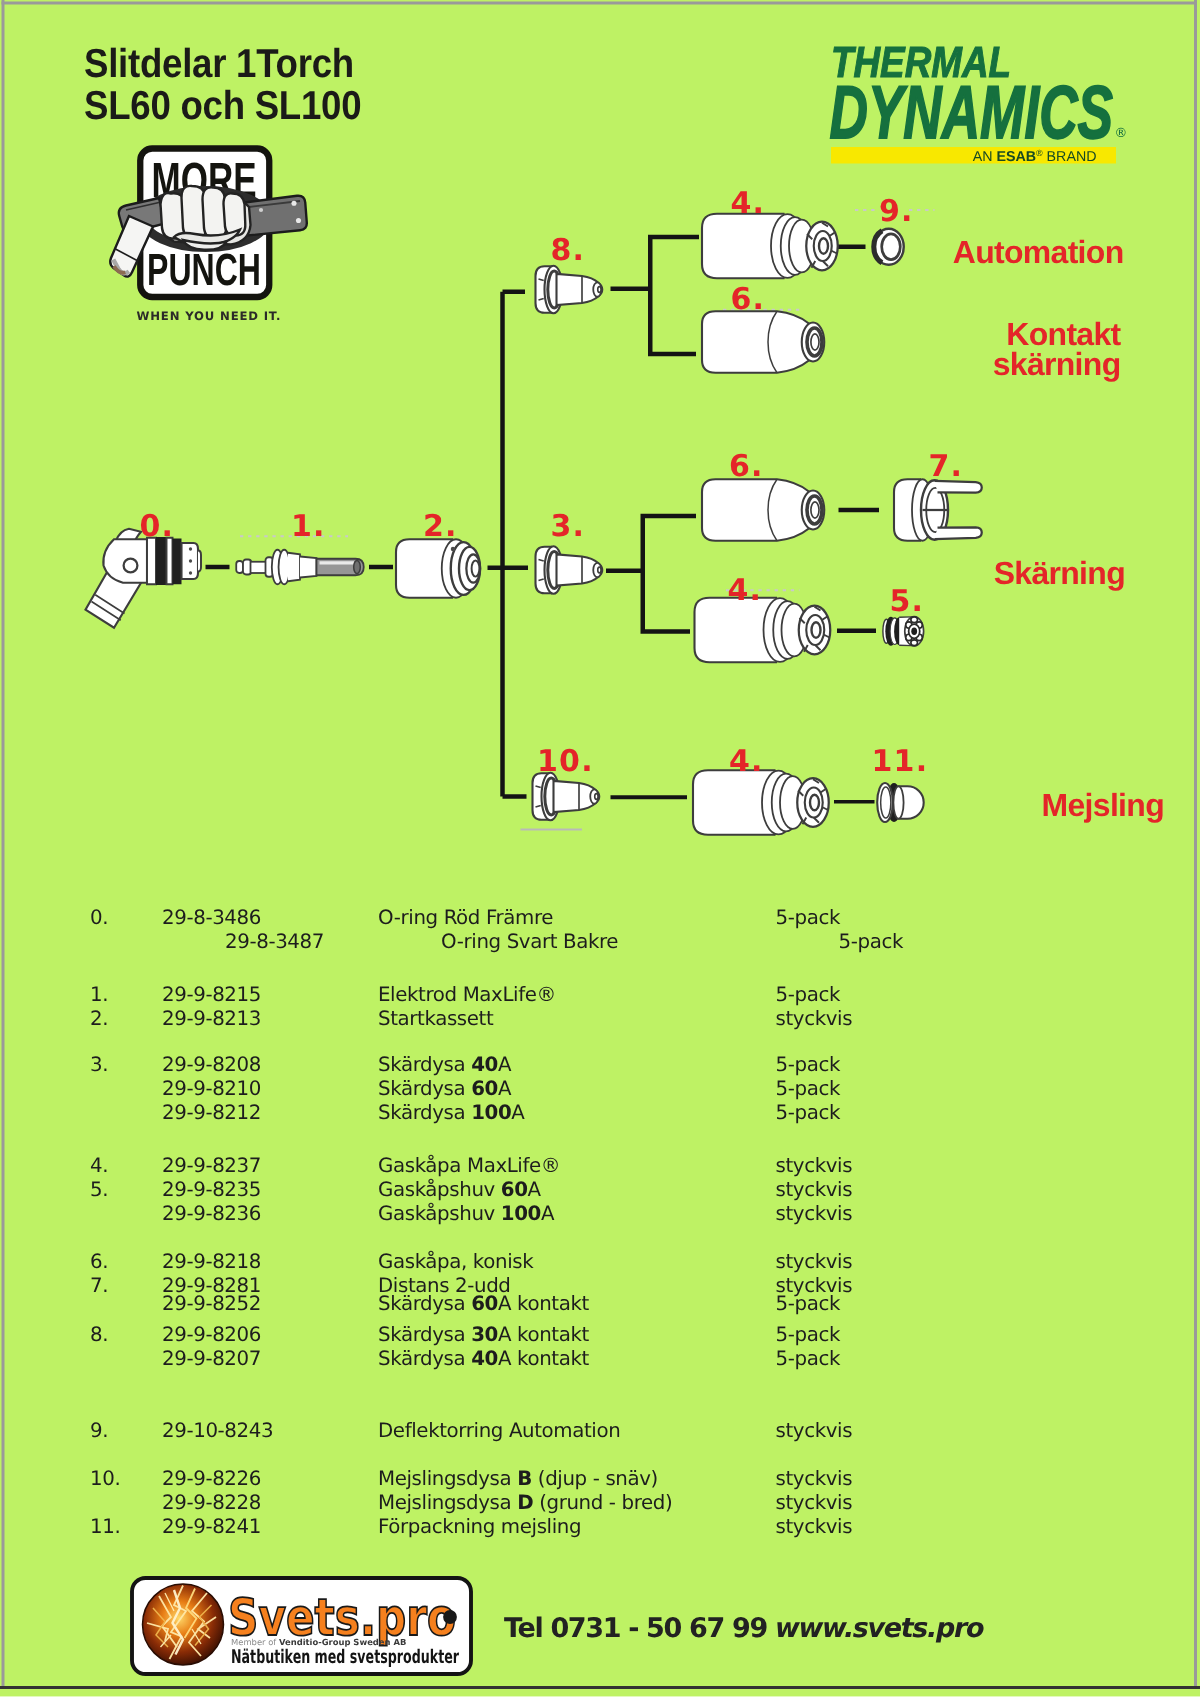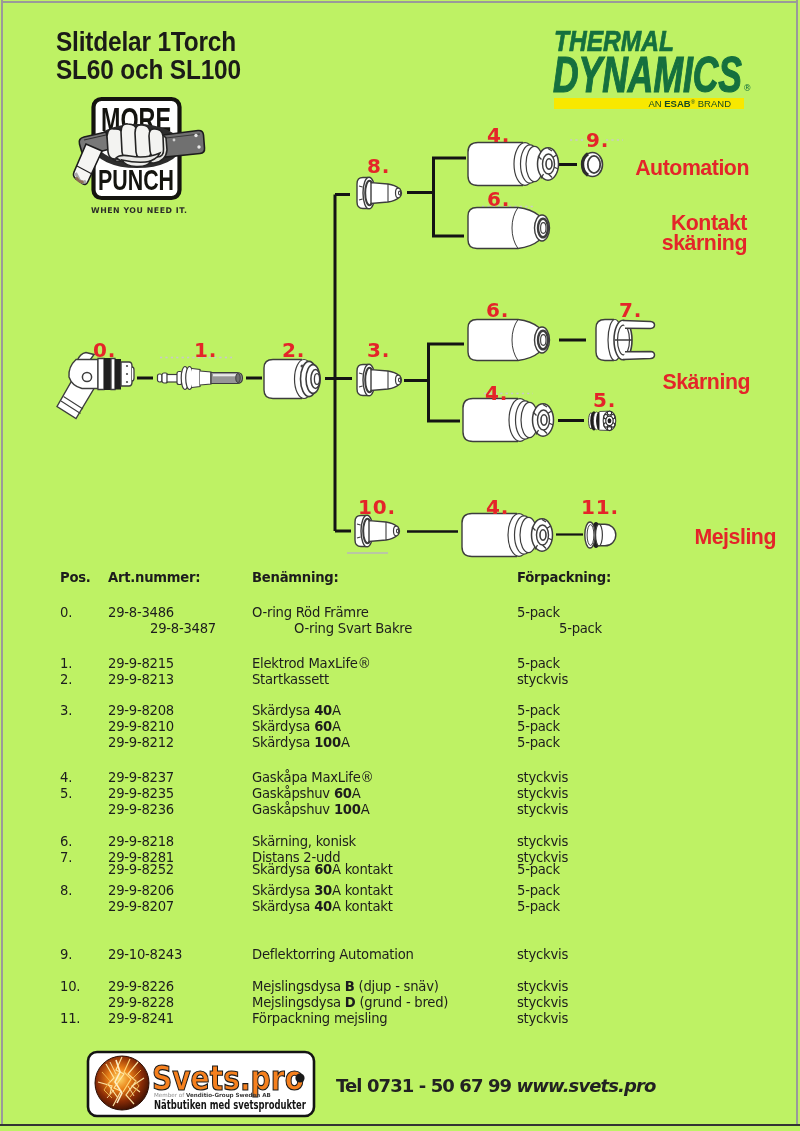--- a/index.html
+++ b/index.html
@@ -283,26 +283,20 @@
   <div class="abs plab" style="left:593px;top:390px;">5.</div>
   <div class="abs plab" style="left:358px;top:497px;">10.</div>
   <div class="abs plab" style="left:486px;top:497px;">4.</div>
   <div class="abs plab" style="left:581px;top:497px;">11.</div>
 
   <div class="abs cat" style="left:549px;top:158px;width:200px;">Automation</div>
   <div class="abs cat" style="left:547px;top:214px;width:200px;line-height:19.5px;"><span>Kontakt</span><br><span>skärning</span></div>
   <div class="abs cat" style="left:550px;top:372px;width:200px;">Skärning</div>
   <div class="abs cat" style="left:541px;top:527px;width:200px;margin-left:35px;">Mejsling</div>
 
-  <div class="abs trow th" style="top:570px;">
-    <span class="c-pos">Pos.</span>
-    <span class="c-art">Art.nummer:</span>
-    <span class="c-ben">Benämning:</span>
-    <span class="c-pack">Förpackning:</span>
-  </div>
   <div id="tgroups">
       <div class="trow" style="top: 605px;">
         <span class="c-pos">0.</span>
         <span class="c-art">29-8-3486</span>
         <span class="c-ben">O-ring Röd Främre</span>
         <span class="c-pack">5-pack</span>
       </div>
       <div class="trow" style="top: 621px; margin-left: 42px;">
         <span class="c-pos"></span>
         <span class="c-art">29-8-3487</span>
@@ -353,21 +347,21 @@
       </div>
       <div class="trow" style="top: 802px;">
         <span class="c-pos"></span>
         <span class="c-art">29-9-8236</span>
         <span class="c-ben">Gaskåpshuv <b>100</b>A</span>
         <span class="c-pack">styckvis</span>
       </div>
       <div class="trow" style="top: 834px;">
         <span class="c-pos">6.</span>
         <span class="c-art">29-9-8218</span>
-        <span class="c-ben">Skärning, konisk</span>
+        <span class="c-ben">Gaskåpa, konisk</span>
         <span class="c-pack">styckvis</span>
       </div>
       <div class="trow" style="top: 850px;">
         <span class="c-pos">7.</span>
         <span class="c-art">29-9-8281</span>
         <span class="c-ben">Distans 2-udd</span>
         <span class="c-pack">styckvis</span>
       </div>
       <div class="trow" style="top: 883px;">
         <span class="c-pos">8.</span>

